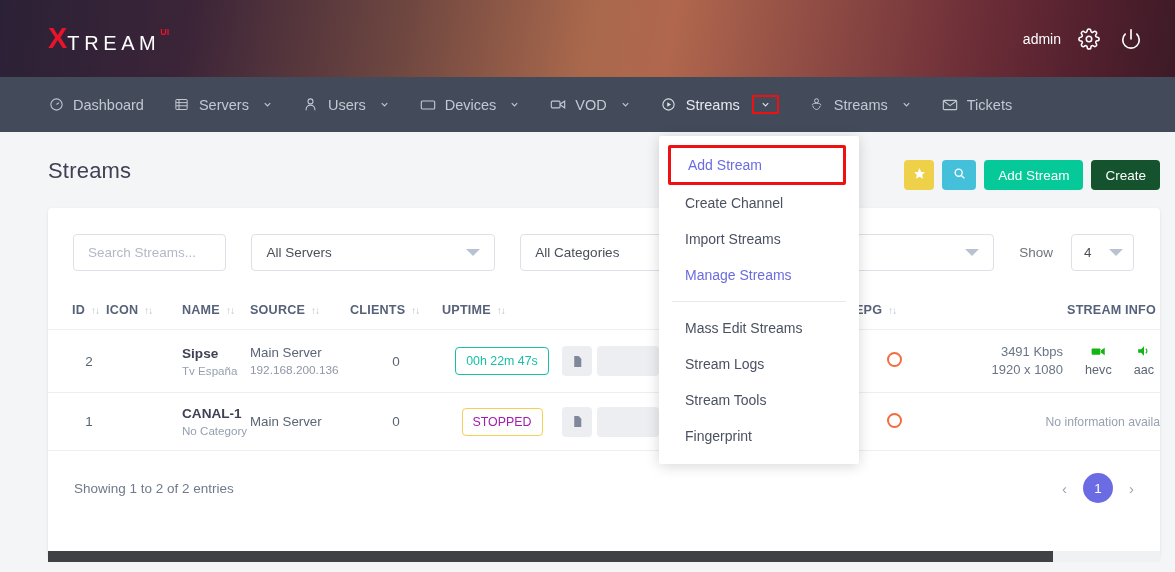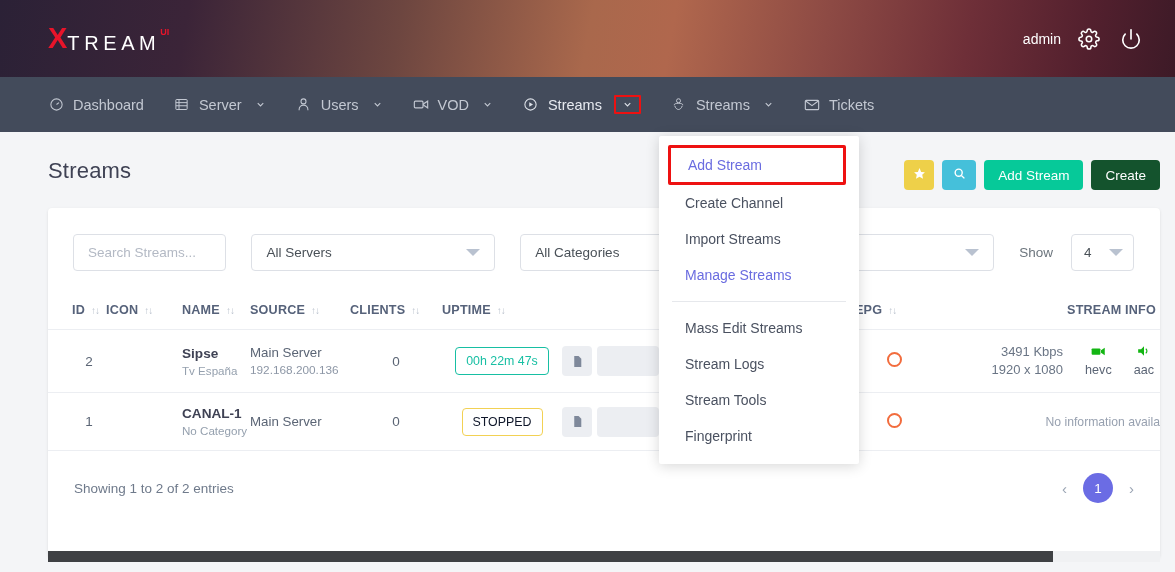--- a/index.html
+++ b/index.html
@@ -109,21 +109,21 @@
   .c-actions { width:215px; }
   .c-epg { width:78px; }
   .c-info { width:auto; }
   .cell-center { text-align:center; }
   .name-main { font-weight:bold; color:#3f4254; font-size:13.6px; }
   .name-sub { color:#95a0ae; font-size:11.6px; margin-top:3px; }
   .src-main { color:#5b6575; font-size:13.3px; }
   .src-sub { color:#8d97a6; font-size:11.8px; margin-top:3px; }
   .badge { display:inline-block; border-radius:4px; padding:6px 10px; font-size:12.4px; background:#fff; }
   .badge-uptime { border:1px solid #17bfa3; color:#17bfa3; }
-  .badge-stopped { border:1px solid #f2d154; color:#0f172a; }
+  .badge-stopped { border:1px solid #f2d154; color:#a21caf; }
   .epg-circle { width:15px;height:15px;border:2px solid #f26c3d;border-radius:50%; display:inline-block; }
   .info-rate { color:#6a7585; font-size:13px; text-align:right; line-height:18px; }
   .info-none { color:#98a1b0; font-size:12.2px; text-align:right; }
   .codec { display:flex; flex-direction:column; align-items:center; gap:3px; }
   .codec span { color:#5b6575; font-size:12.6px; }
   .info-wrap { display:flex; align-items:center; justify-content:flex-end; gap:22px; padding-right:6px; }
   .act-btn {
     background:#eceef2; border-radius:4px; height:30px; min-width:30px;
     display:inline-flex; align-items:center; justify-content:center; margin-right:5px;
   }
@@ -199,21 +199,21 @@
 
     <div class="nav-item">
       <span class="nav-ico">
         <svg width="15" height="15" viewBox="0 0 24 24" fill="none" stroke="#c3c8d2" stroke-width="1.6">
           <rect x="3" y="4" width="18" height="16" rx="1"></rect>
             <line x1="3" y1="9" x2="21" y2="9"></line>
           <line x1="3" y1="14" x2="21" y2="14"></line>
             <line x1="8" y1="4" x2="8" y2="20"></line>
         </svg>
       </span>
-      <span>Server</span>
+      <span>Servers</span>
       <span class="chev">
         <svg width="11" height="11" viewBox="0 0 24 24" fill="none" stroke="#c3c8d2" stroke-width="2.4">
             <polyline points="6 9 12 15 18 9"></polyline>
           </svg>
       </span>
     </div>
 
     <div class="nav-item">
       <span class="nav-ico">
         <svg width="15" height="15" viewBox="0 0 24 24" fill="none" stroke="#c3c8d2" stroke-width="1.7">
@@ -222,20 +222,33 @@
         </svg>
       </span>
       <span>Users</span>
       <span class="chev">
         <svg width="11" height="11" viewBox="0 0 24 24" fill="none" stroke="#c3c8d2" stroke-width="2.4">
             <polyline points="6 9 12 15 18 9"></polyline>
           </svg>
       </span>
     </div>
 
+    <div class="nav-item">
+      <span class="nav-ico">
+        <svg width="16" height="16" viewBox="0 0 24 24" fill="none" stroke="#c3c8d2" stroke-width="1.7">
+          <rect x="2" y="6" width="20" height="12" rx="1.5"></rect>
+        </svg>
+      </span>
+      <span>Devices</span>
+      <span class="chev">
+        <svg width="11" height="11" viewBox="0 0 24 24" fill="none" stroke="#c3c8d2" stroke-width="2.4">
+            <polyline points="6 9 12 15 18 9"></polyline>
+          </svg>
+      </span>
+    </div>
 
     <div class="nav-item">
       <span class="nav-ico">
         <svg width="17" height="17" viewBox="0 0 24 24" fill="none" stroke="#c3c8d2" stroke-width="1.7">
           <rect x="2" y="7" width="13" height="10" rx="1.5"></rect>
             <polygon points="16 11 22 7 22 17 16 13"></polygon>
         </svg>
       </span>
       <span>VOD</span>
       <span class="chev">

